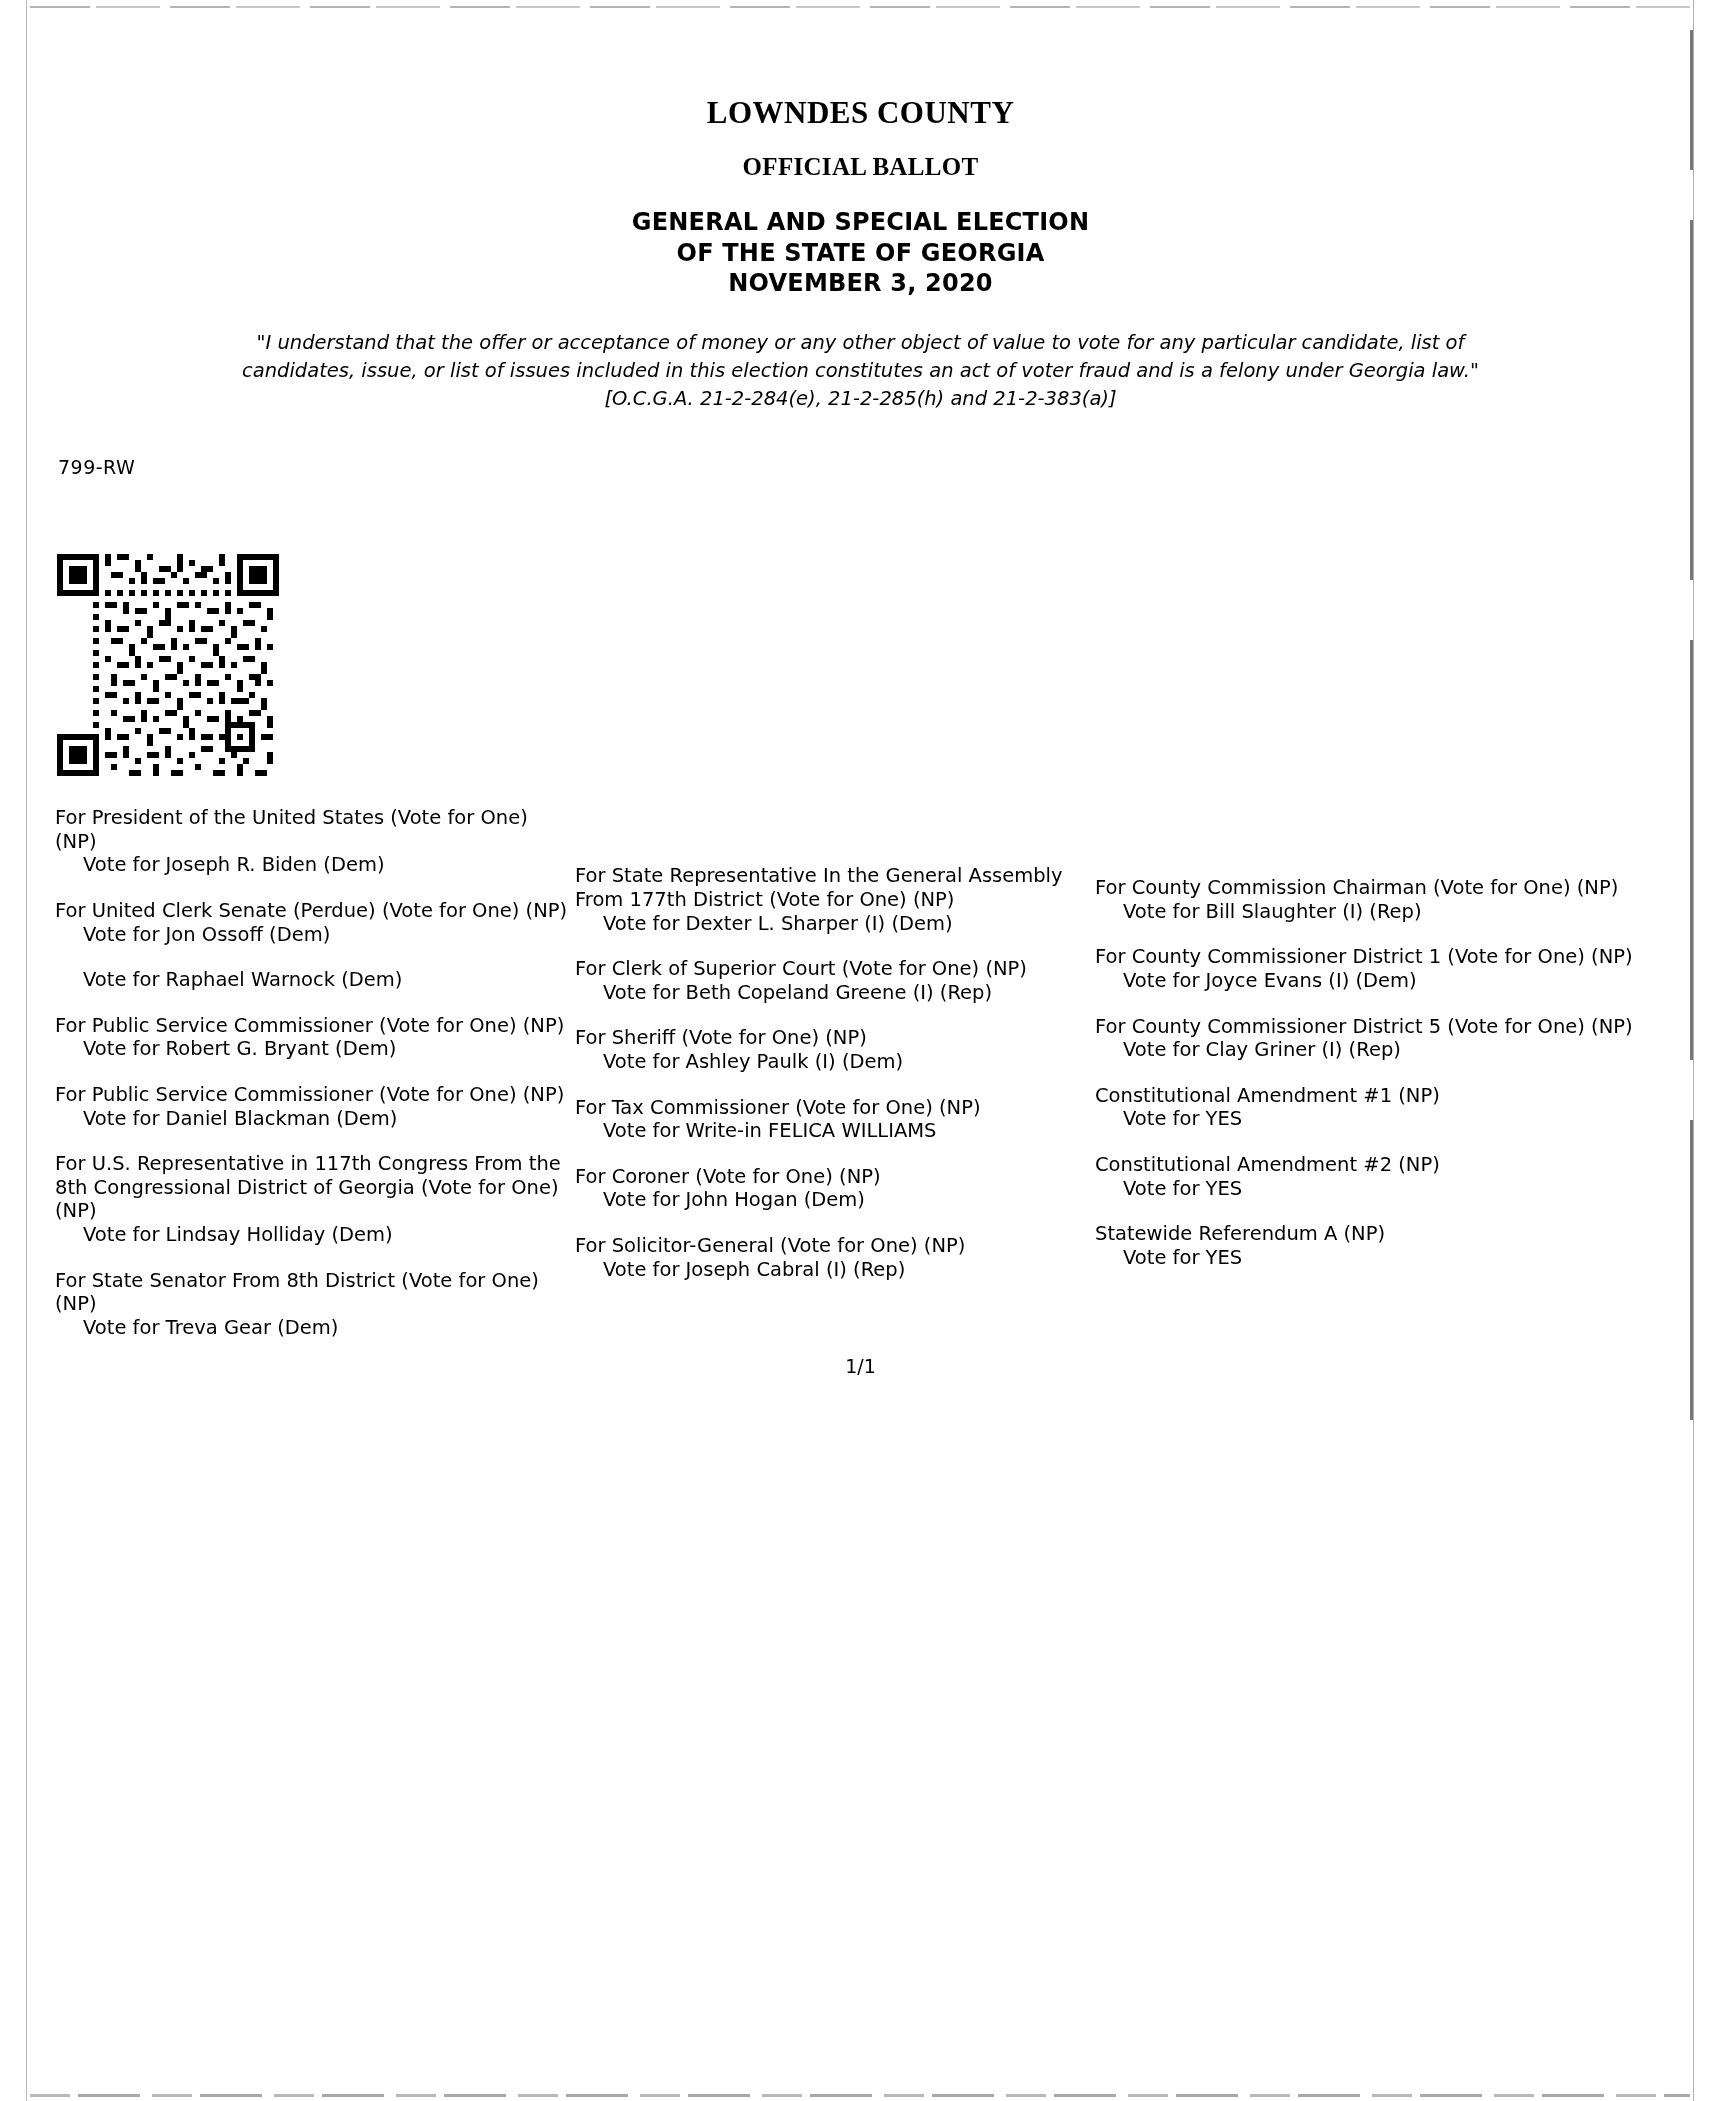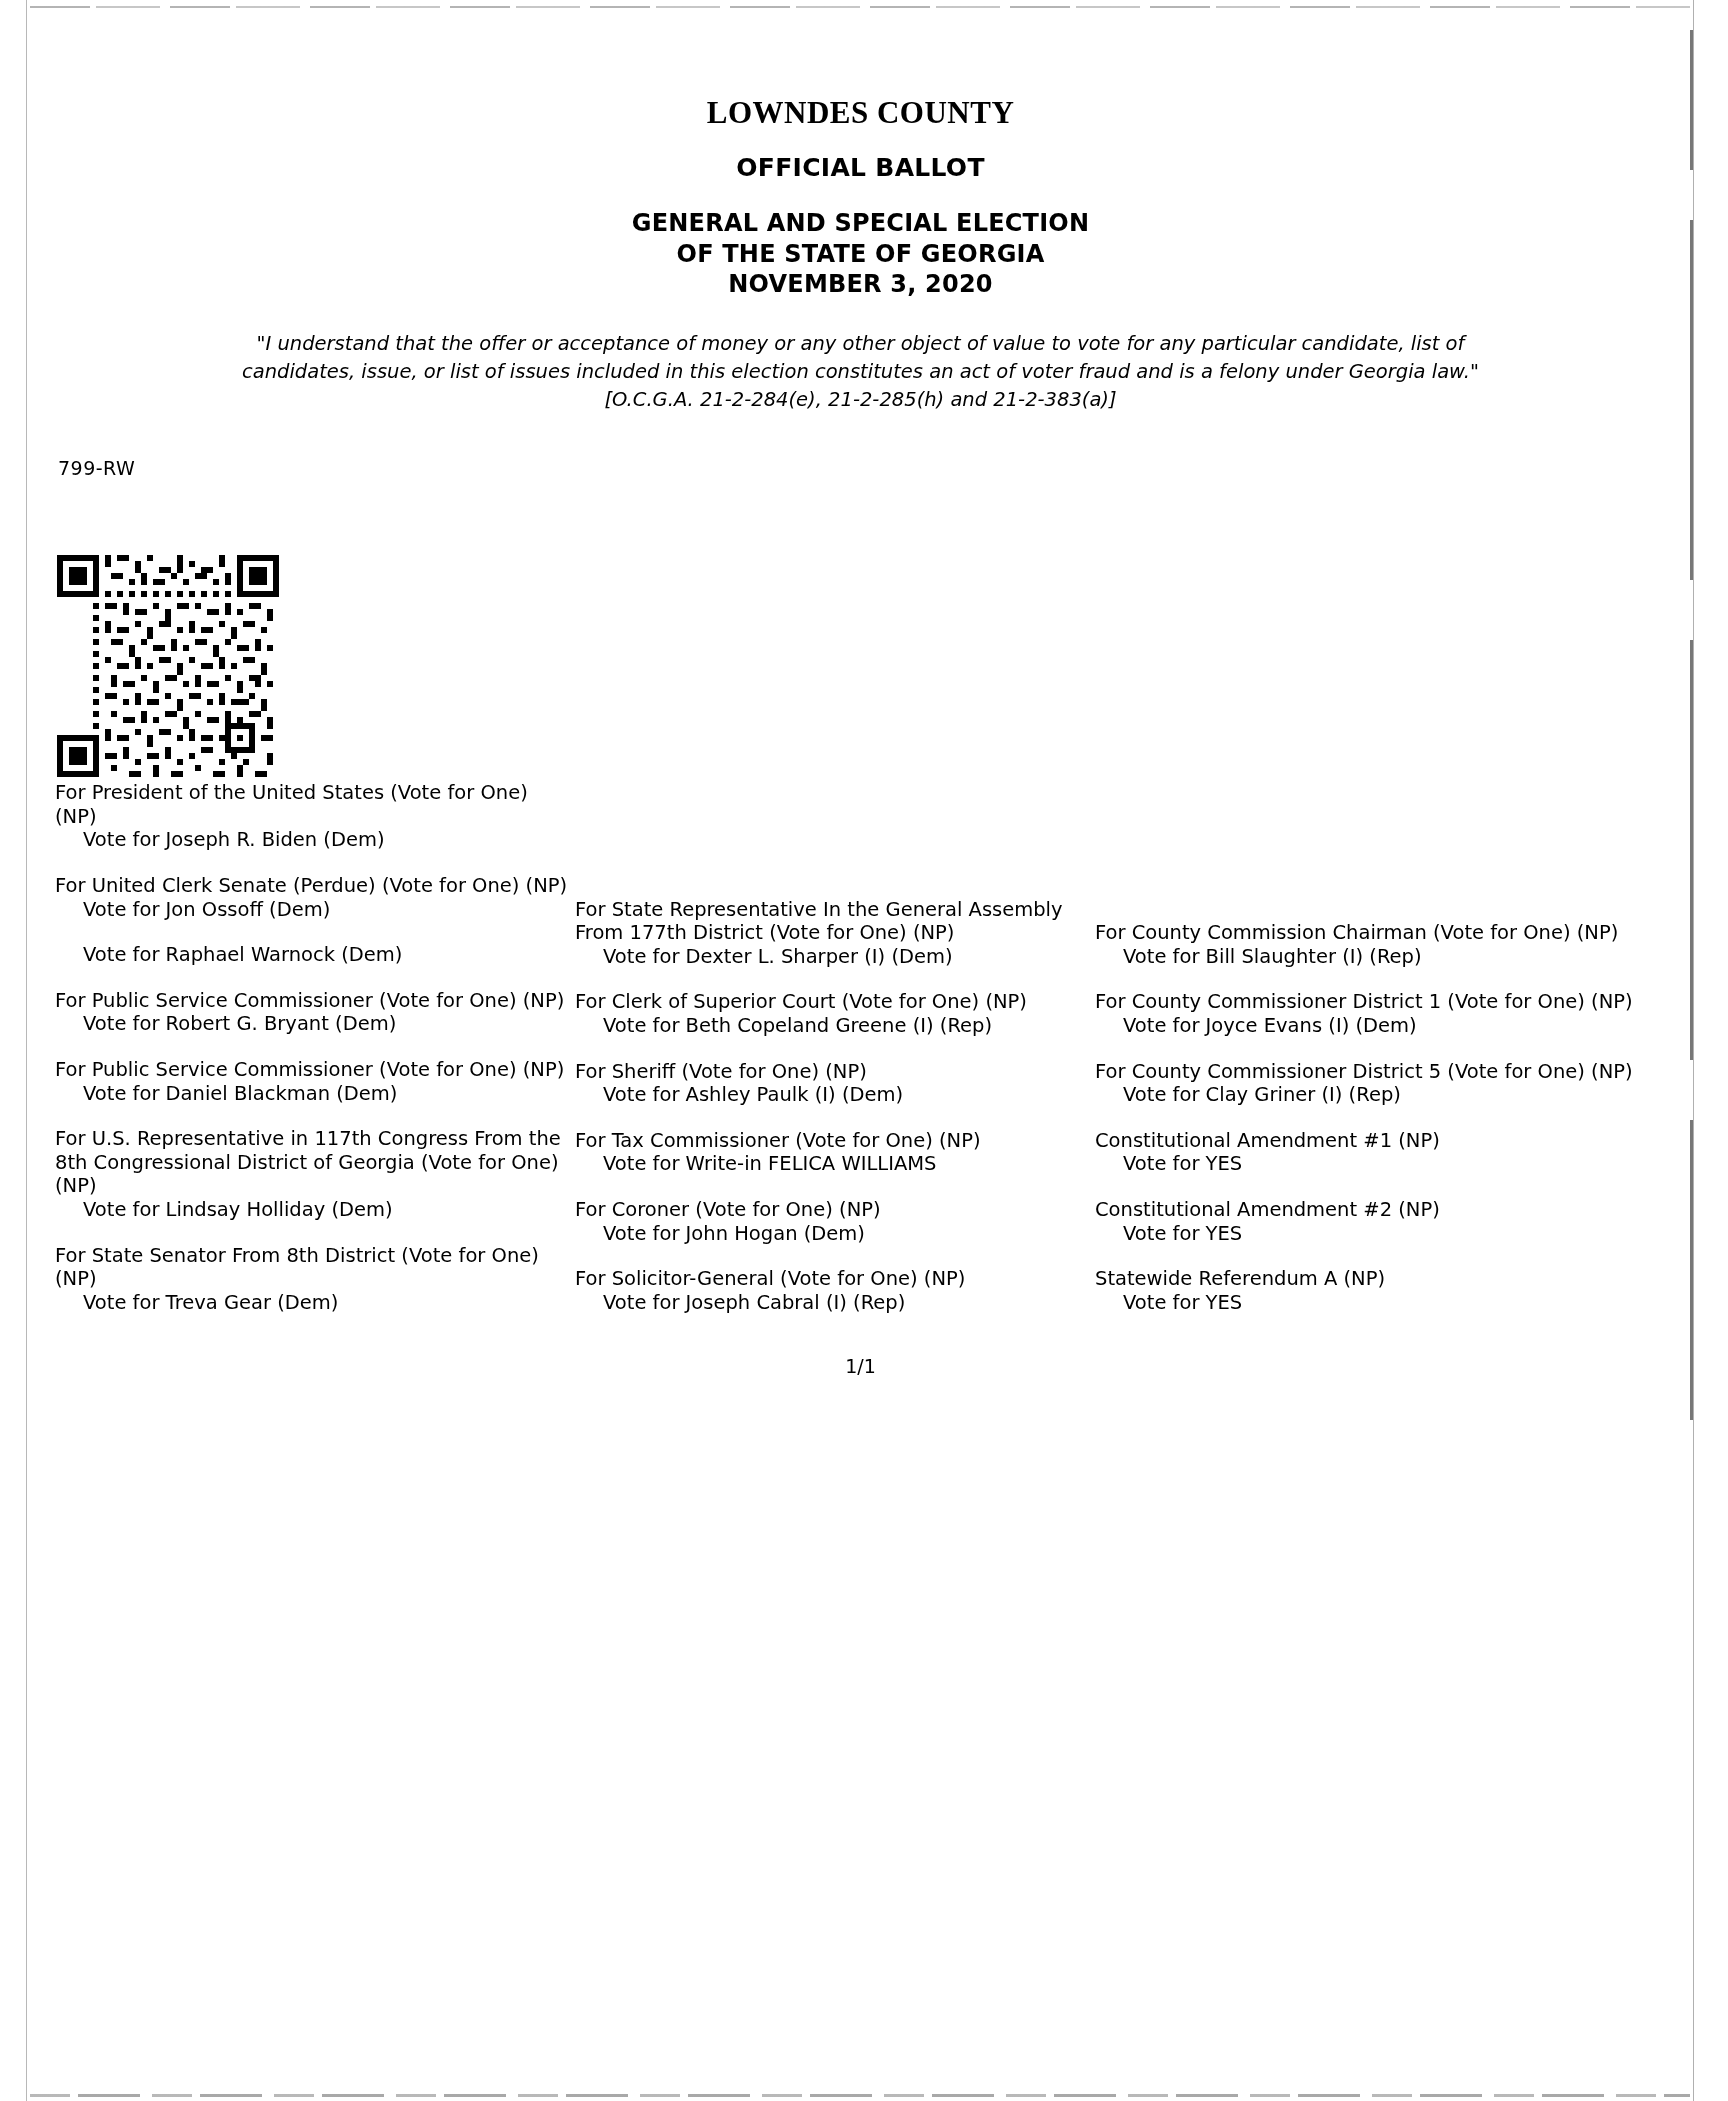--- a/index.html
+++ b/index.html
@@ -68,20 +68,21 @@
     font-family: Liberation Serif, serif;
     font-weight: bold;
     font-size: 31px;
     letter-spacing: .5px;
   }
   .title-official {
     font-weight: bold;
     font-size: 25px;
     margin-top: 22px;
     letter-spacing: .3px;
+    font-family: Liberation Serif, serif;
   }
   .title-election {
     font-weight: bold;
     font-size: 24px;
     margin-top: 26px;
     line-height: 1.28;
     letter-spacing: .2px;
   }
 
   .oath {
@@ -108,25 +109,26 @@
     margin-left: 30px;
   }
   .qr {
     width: 222px;
     height: 222px;
     image-rendering: pixelated;
   }
 
   
   .columns {
+    margin-top: 26px;
     margin-left: 28px;
     width: 1600px;
     display: flex;
     gap: 0px;
-    align-items: flex-end;
+    align-items: center;
   }
   .col {
     width: 532px;
     padding-right: 0px;
   }
   .col.c1 { width: 520px; }
   .col.c2 { width: 520px; }
   .col.c3 { width: 540px; }
 
   .contest {

